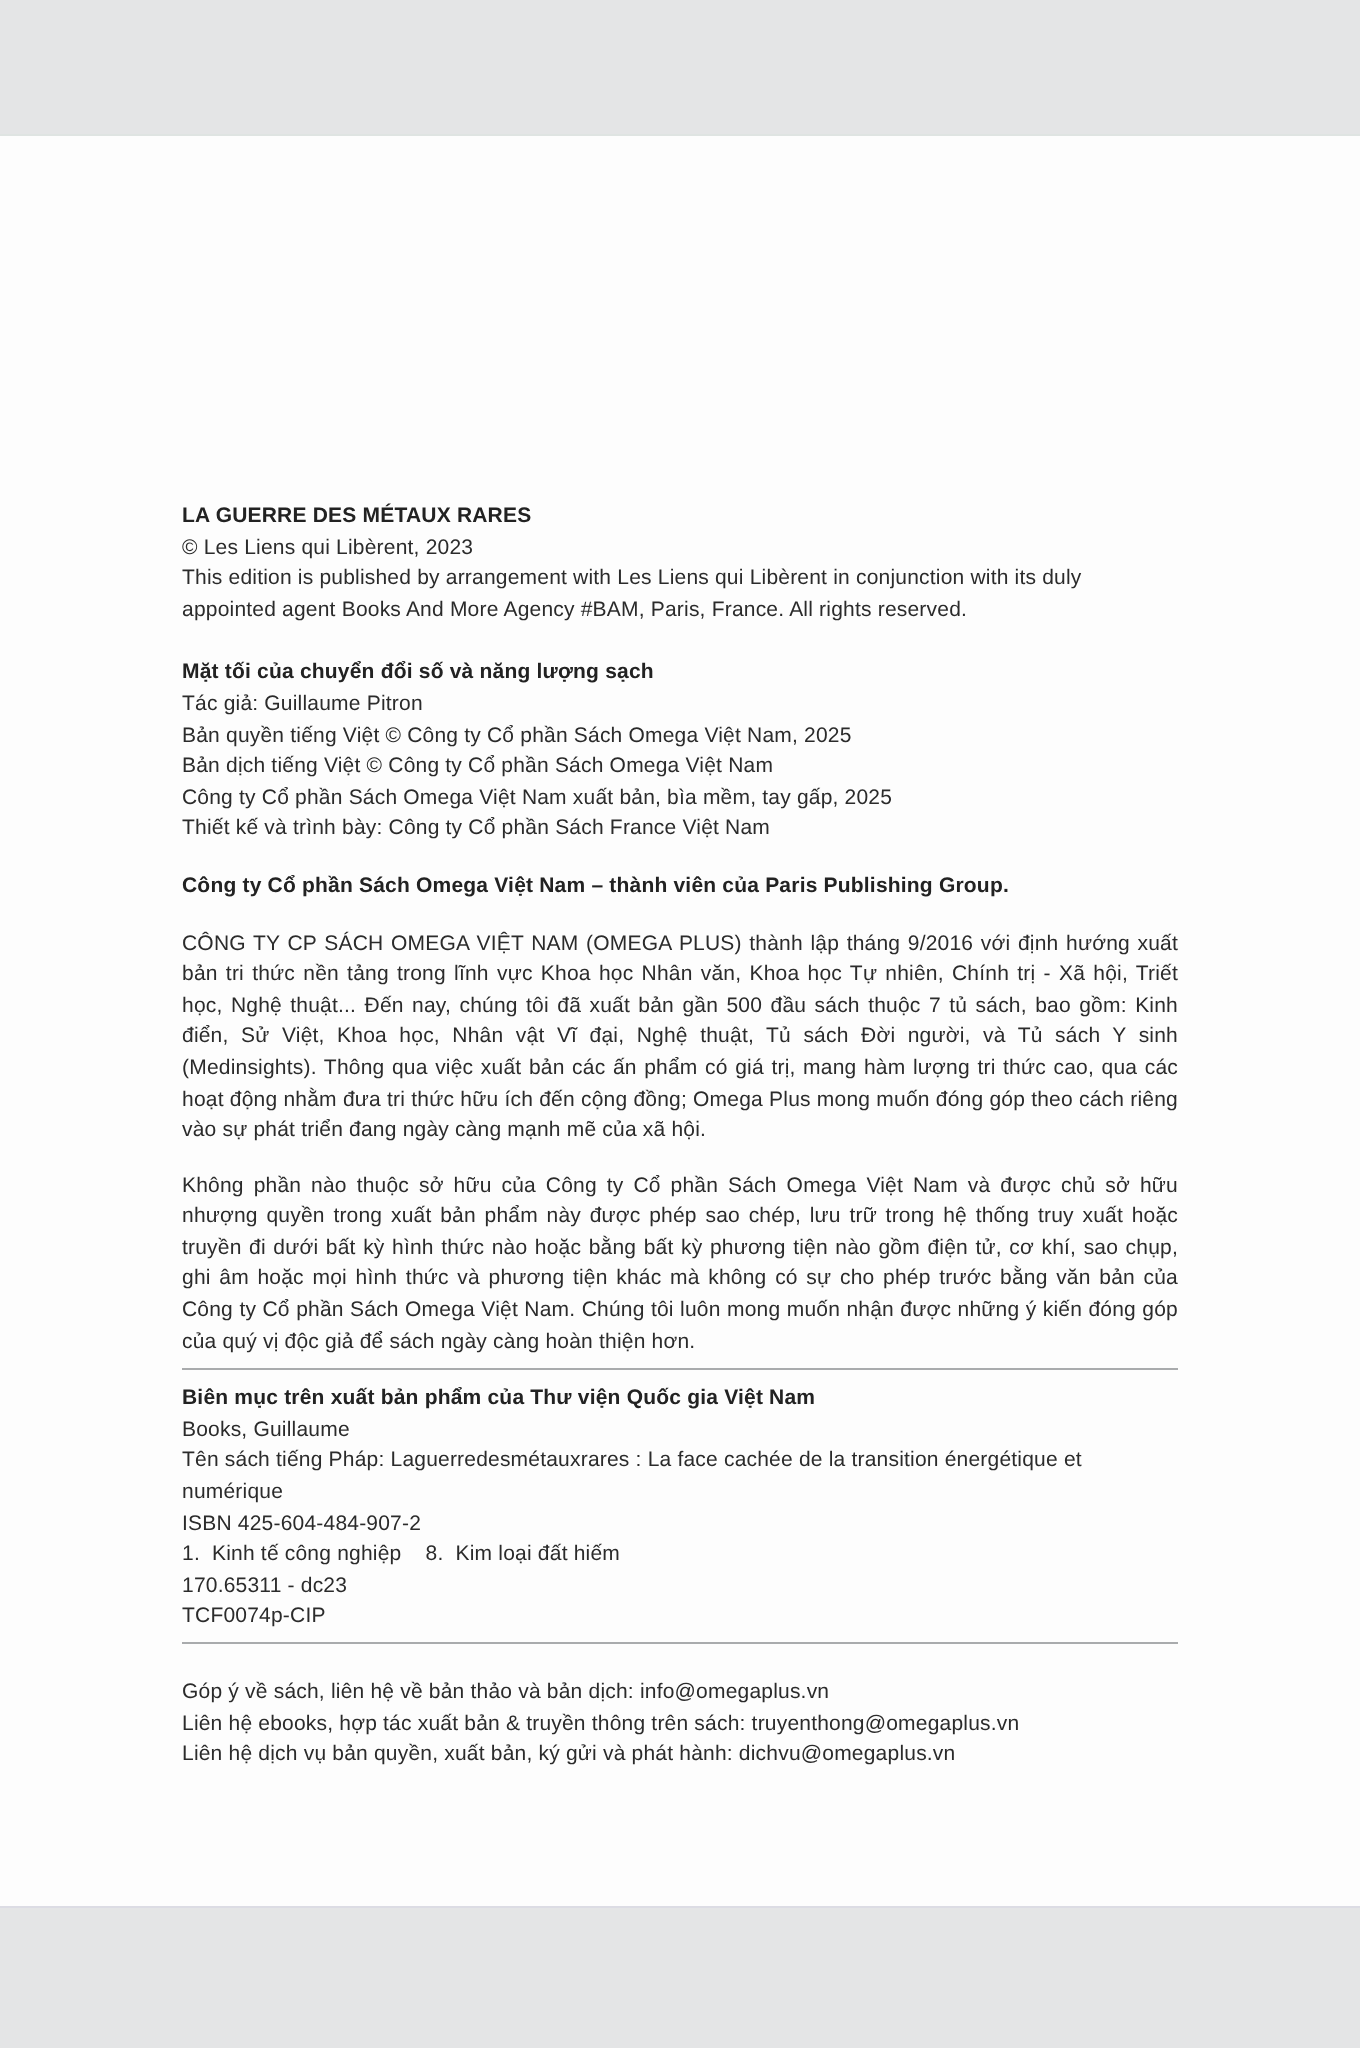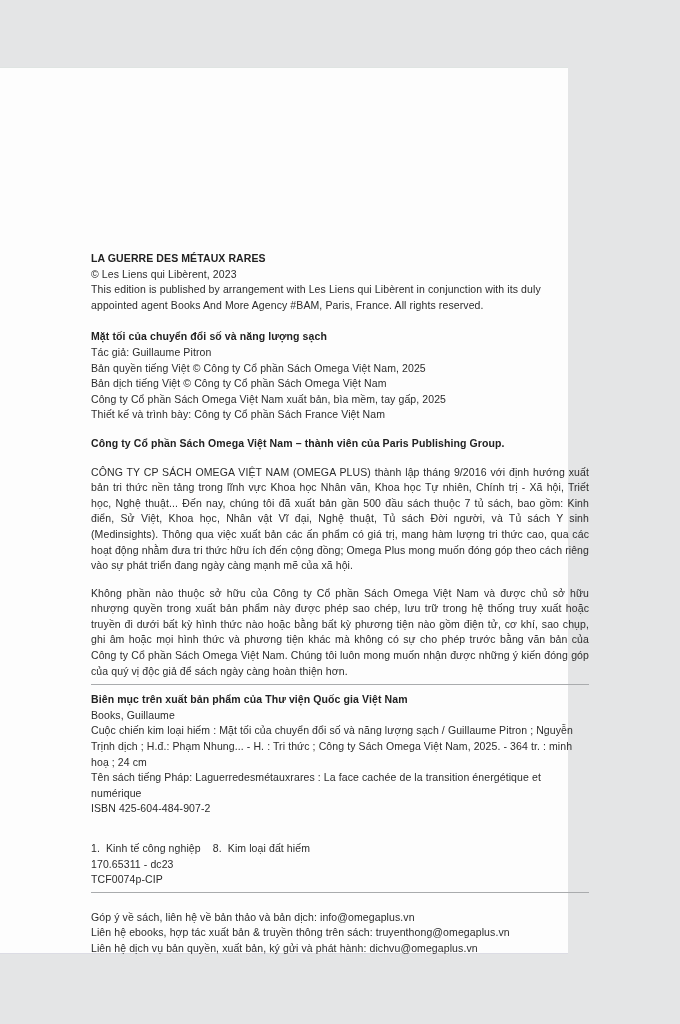--- a/index.html
+++ b/index.html
@@ -13,41 +13,41 @@
   }
   .backdrop {
     position: absolute;
     top: 0; left: 0;
     width: 680px; height: 1024px;
     background: #e4e5e6;
   }
   .book-page {
     position: absolute;
     top: 68px; left: 0;
-    width: 568px; height: 885px;
+    width: 680px; height: 885px;
     background: #fdfdfd;
     box-shadow: 0 -1px 0 #dfe4e2, 0 1px 0 #dcdce4;
   }
   .content {
     position: absolute;
     left: 91px;
     top: 183px;
     width: 498px;
     color: #2b2b2b;
     font-size: 10.5px;
     line-height: 15.6px;
     letter-spacing: 0.1px;
   }
   .bold { font-weight: bold; color: #222; }
   .block-a { margin-bottom: 16px; }
   .block-b { margin-bottom: 13px; }
   .block-c { margin-bottom: 13px; }
   .block-d { margin-bottom: 12px; text-align: justify; }
   .block-e { margin-bottom: 5px; text-align: justify; }
-  .block-f { margin-bottom: 24px; }
+  .block-f { margin-bottom: 0; }
   .block-g { margin-bottom: 4px; }
   .rule {
     border: none;
     border-top: 1px solid #a9abad;
     margin: 0;
     height: 0;
   }
   .rule-1 { margin-bottom: 7px; }
   .rule-2 { margin-bottom: 17px; }
   .pre { white-space: pre-wrap; }
@@ -82,21 +82,20 @@
 
     <div class="block-d">CÔNG TY CP SÁCH OMEGA VIỆT NAM (OMEGA PLUS) thành lập tháng 9/2016 với định hướng xuất bản tri thức nền tảng trong lĩnh vực Khoa học Nhân văn, Khoa học Tự nhiên, Chính trị - Xã hội, Triết học, Nghệ thuật... Đến nay, chúng tôi đã xuất bản gần 500 đầu sách thuộc 7 tủ sách, bao gồm: Kinh điển, Sử Việt, Khoa học, Nhân vật Vĩ đại, Nghệ thuật, Tủ sách Đời người, và Tủ sách Y sinh (Medinsights). Thông qua việc xuất bản các ấn phẩm có giá trị, mang hàm lượng tri thức cao, qua các hoạt động nhằm đưa tri thức hữu ích đến cộng đồng; Omega Plus mong muốn đóng góp theo cách riêng vào sự phát triển đang ngày càng mạnh mẽ của xã hội.</div>
 
     <div class="block-e">Không phần nào thuộc sở hữu của Công ty Cổ phần Sách Omega Việt Nam và được chủ sở hữu nhượng quyền trong xuất bản phẩm này được phép sao chép, lưu trữ trong hệ thống truy xuất hoặc truyền đi dưới bất kỳ hình thức nào hoặc bằng bất kỳ phương tiện nào gồm điện tử, cơ khí, sao chụp, ghi âm hoặc mọi hình thức và phương tiện khác mà không có sự cho phép trước bằng văn bản của Công ty Cổ phần Sách Omega Việt Nam. Chúng tôi luôn mong muốn nhận được những ý kiến đóng góp của quý vị độc giả để sách ngày càng hoàn thiện hơn.</div>
 
     <hr class="rule rule-1">
 
     <div class="block-f">
       <span class="line bold">Biên mục trên xuất bản phẩm của Thư viện Quốc gia Việt Nam</span>
       <span class="line">Books, Guillaume</span>
-      <span class="line">Cuộc chiến kim loại hiếm : Mặt tối của chuyển đổi số và năng lượng sạch / Guillaume Pitron ; Nguyễn Trịnh dịch ; H.đ.: Phạm Nhung... - H. : Tri thức ; Công ty Sách Omega Việt Nam, 2025. - 364 tr. : minh hoạ ; 24 cm</span>
       <span class="line">Tên sách tiếng Pháp: Laguerredesmétauxrares : La face cachée de la transition énergétique et numérique</span>
       <span class="line">ISBN 425-604-484-907-2</span>
     </div>
 
     <div class="block-g">
       <span class="line pre">1.  Kinh tế công nghiệp    8.  Kim loại đất hiếm</span>
       <span class="line">170.65311 - dc23</span>
       <span class="line">TCF0074p-CIP</span>
     </div>
 

